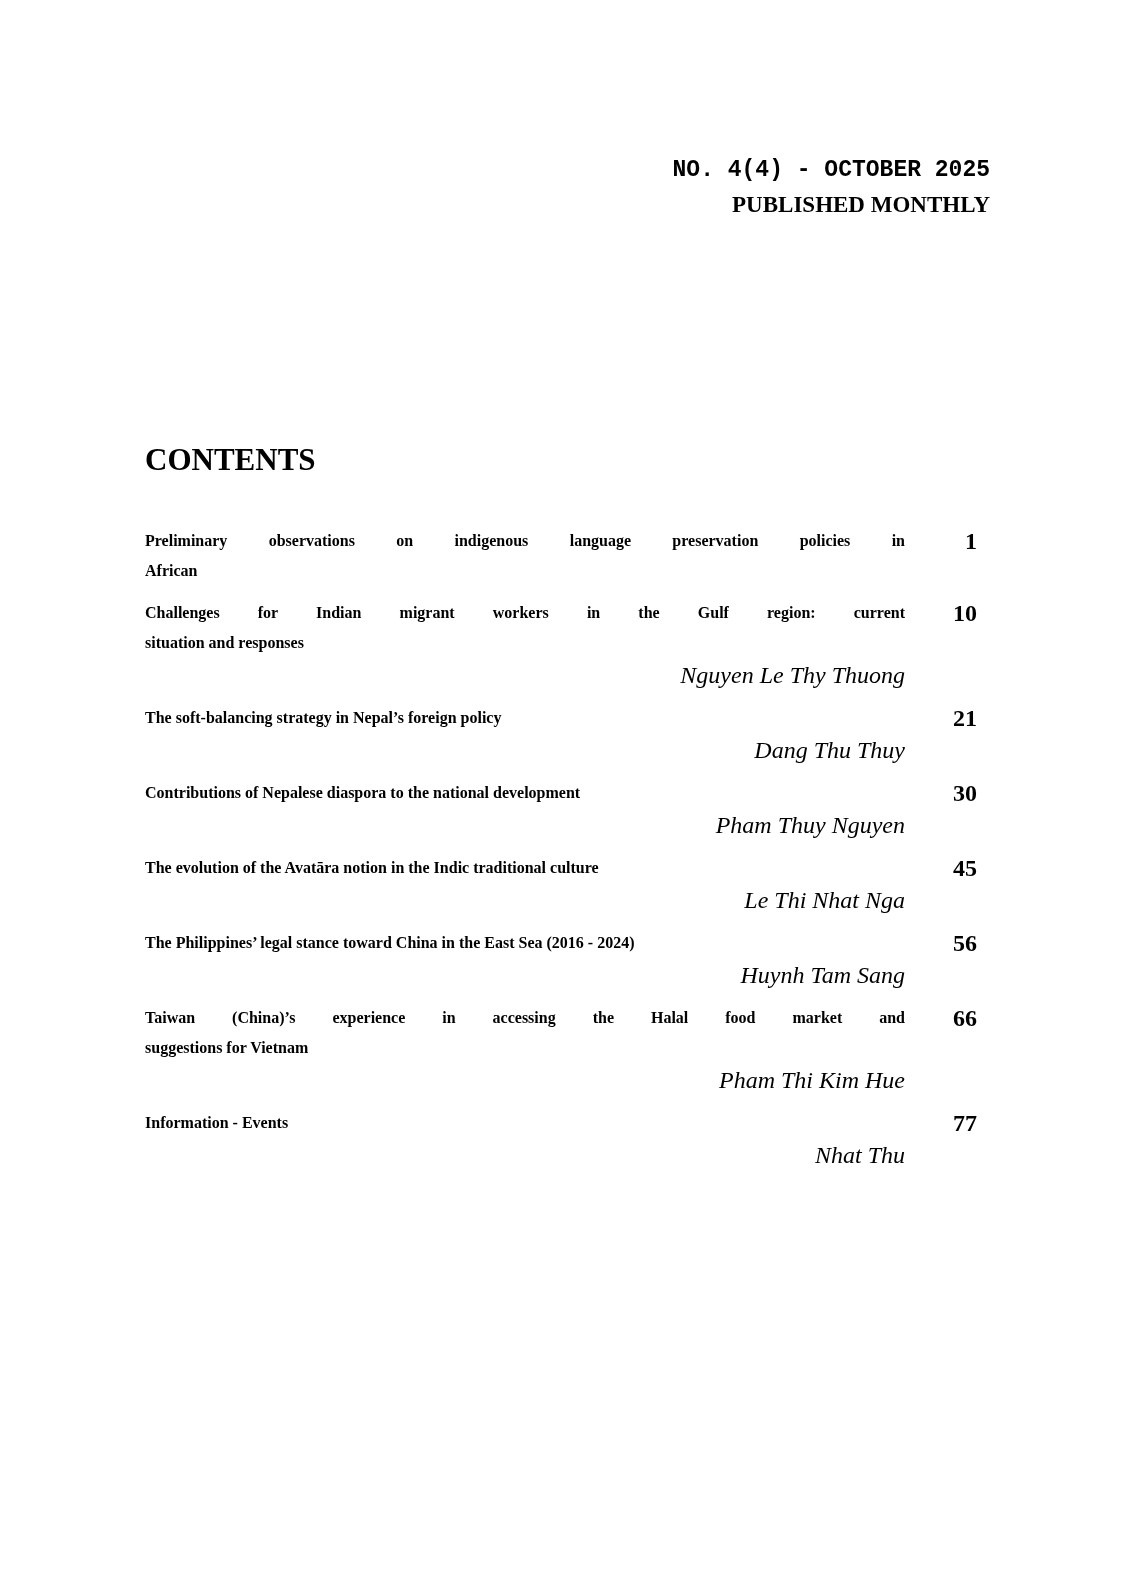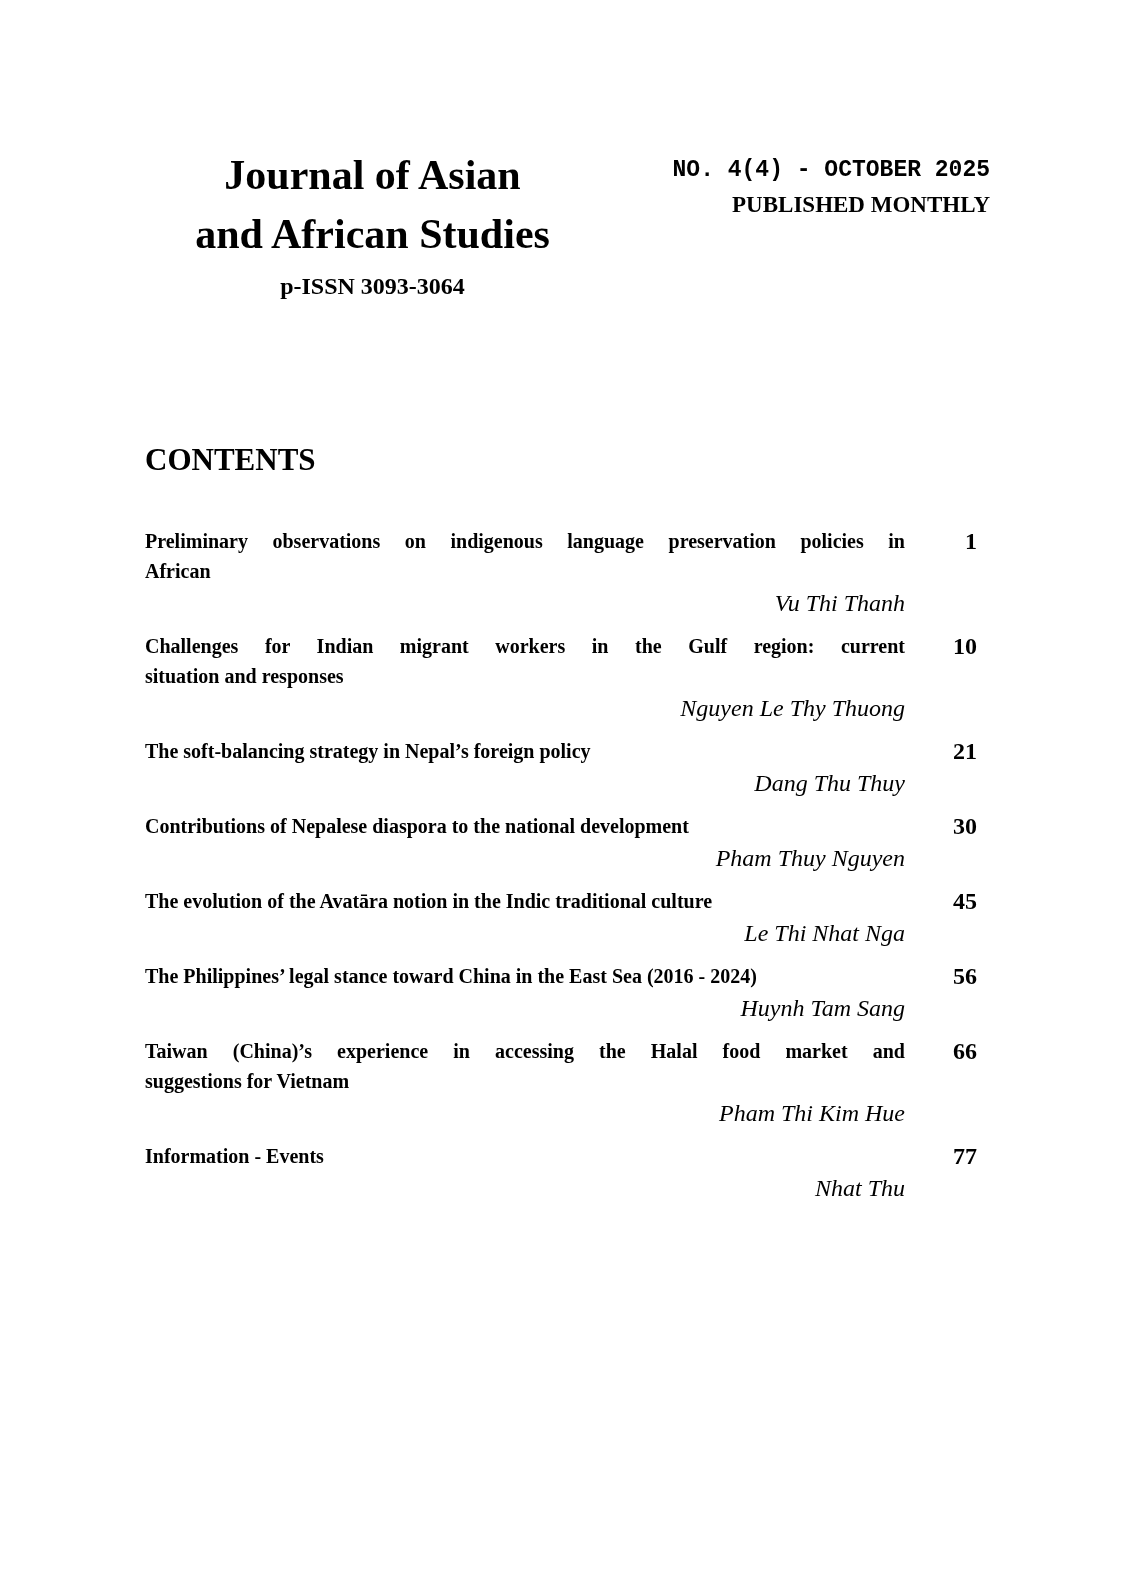--- a/index.html
+++ b/index.html
@@ -72,21 +72,21 @@
     left: 145px;
     width: 832px;
   }
   .entry {
     position: relative;
     margin-bottom: 12px;
   }
   .entry-title { width: 760px; }
   .tl {
     font-weight: bold;
-    font-size: 20px;
+    font-size: 16px;
     line-height: 30px;
     white-space: nowrap;
   }
   .tl.just {
     white-space: normal;
     text-align: justify;
     text-align-last: justify;
   }
   .page-num {
     position: absolute;
@@ -106,43 +106,35 @@
     font-size: 24px;
     line-height: 31px;
     white-space: nowrap;
   }
 </style>
 </head>
 <body>
 
 <div class="page">
 
-  <div class="journal-block">
-    <div class="journal-title">Journal of Asian</div>
-    <div class="journal-title">and African Studies</div>
-    <div class="journal-issn">p-ISSN 3093-3064</div>
-  </div>
   <div class="issue-block">
     <div class="issue-no">NO. 4(4) - OCTOBER 2025</div>
     <div class="issue-freq">PUBLISHED MONTHLY</div>
   </div>
 
   <div class="contents-heading">CONTENTS</div>
 
   <div class="toc">
 
     <div class="entry">
       <div class="entry-title">
         <div class="tl just">Preliminary observations on indigenous language preservation policies in</div>
         <div class="tl">African</div>
       </div>
       <div class="page-num">1</div>
-      <div class="authors">
-        <div class="author">Vu Thi Thanh</div>
-      </div>
     </div>
 
     <div class="entry">
       <div class="entry-title">
         <div class="tl just">Challenges for Indian migrant workers in the Gulf region: current</div>
         <div class="tl">situation and responses</div>
       </div>
       <div class="page-num">10</div>
       <div class="authors">
         <div class="author">Nguyen Le Thy Thuong</div>

